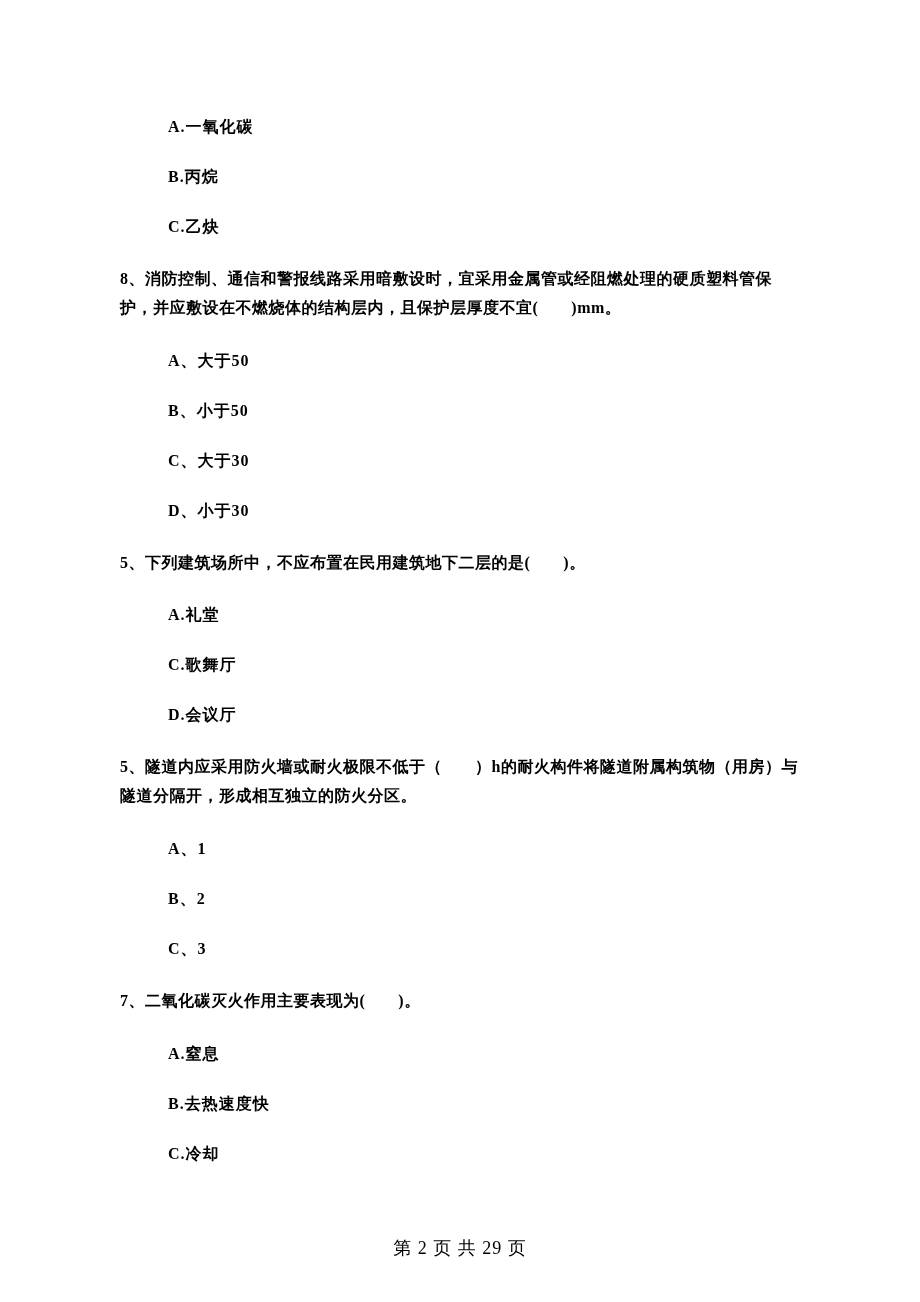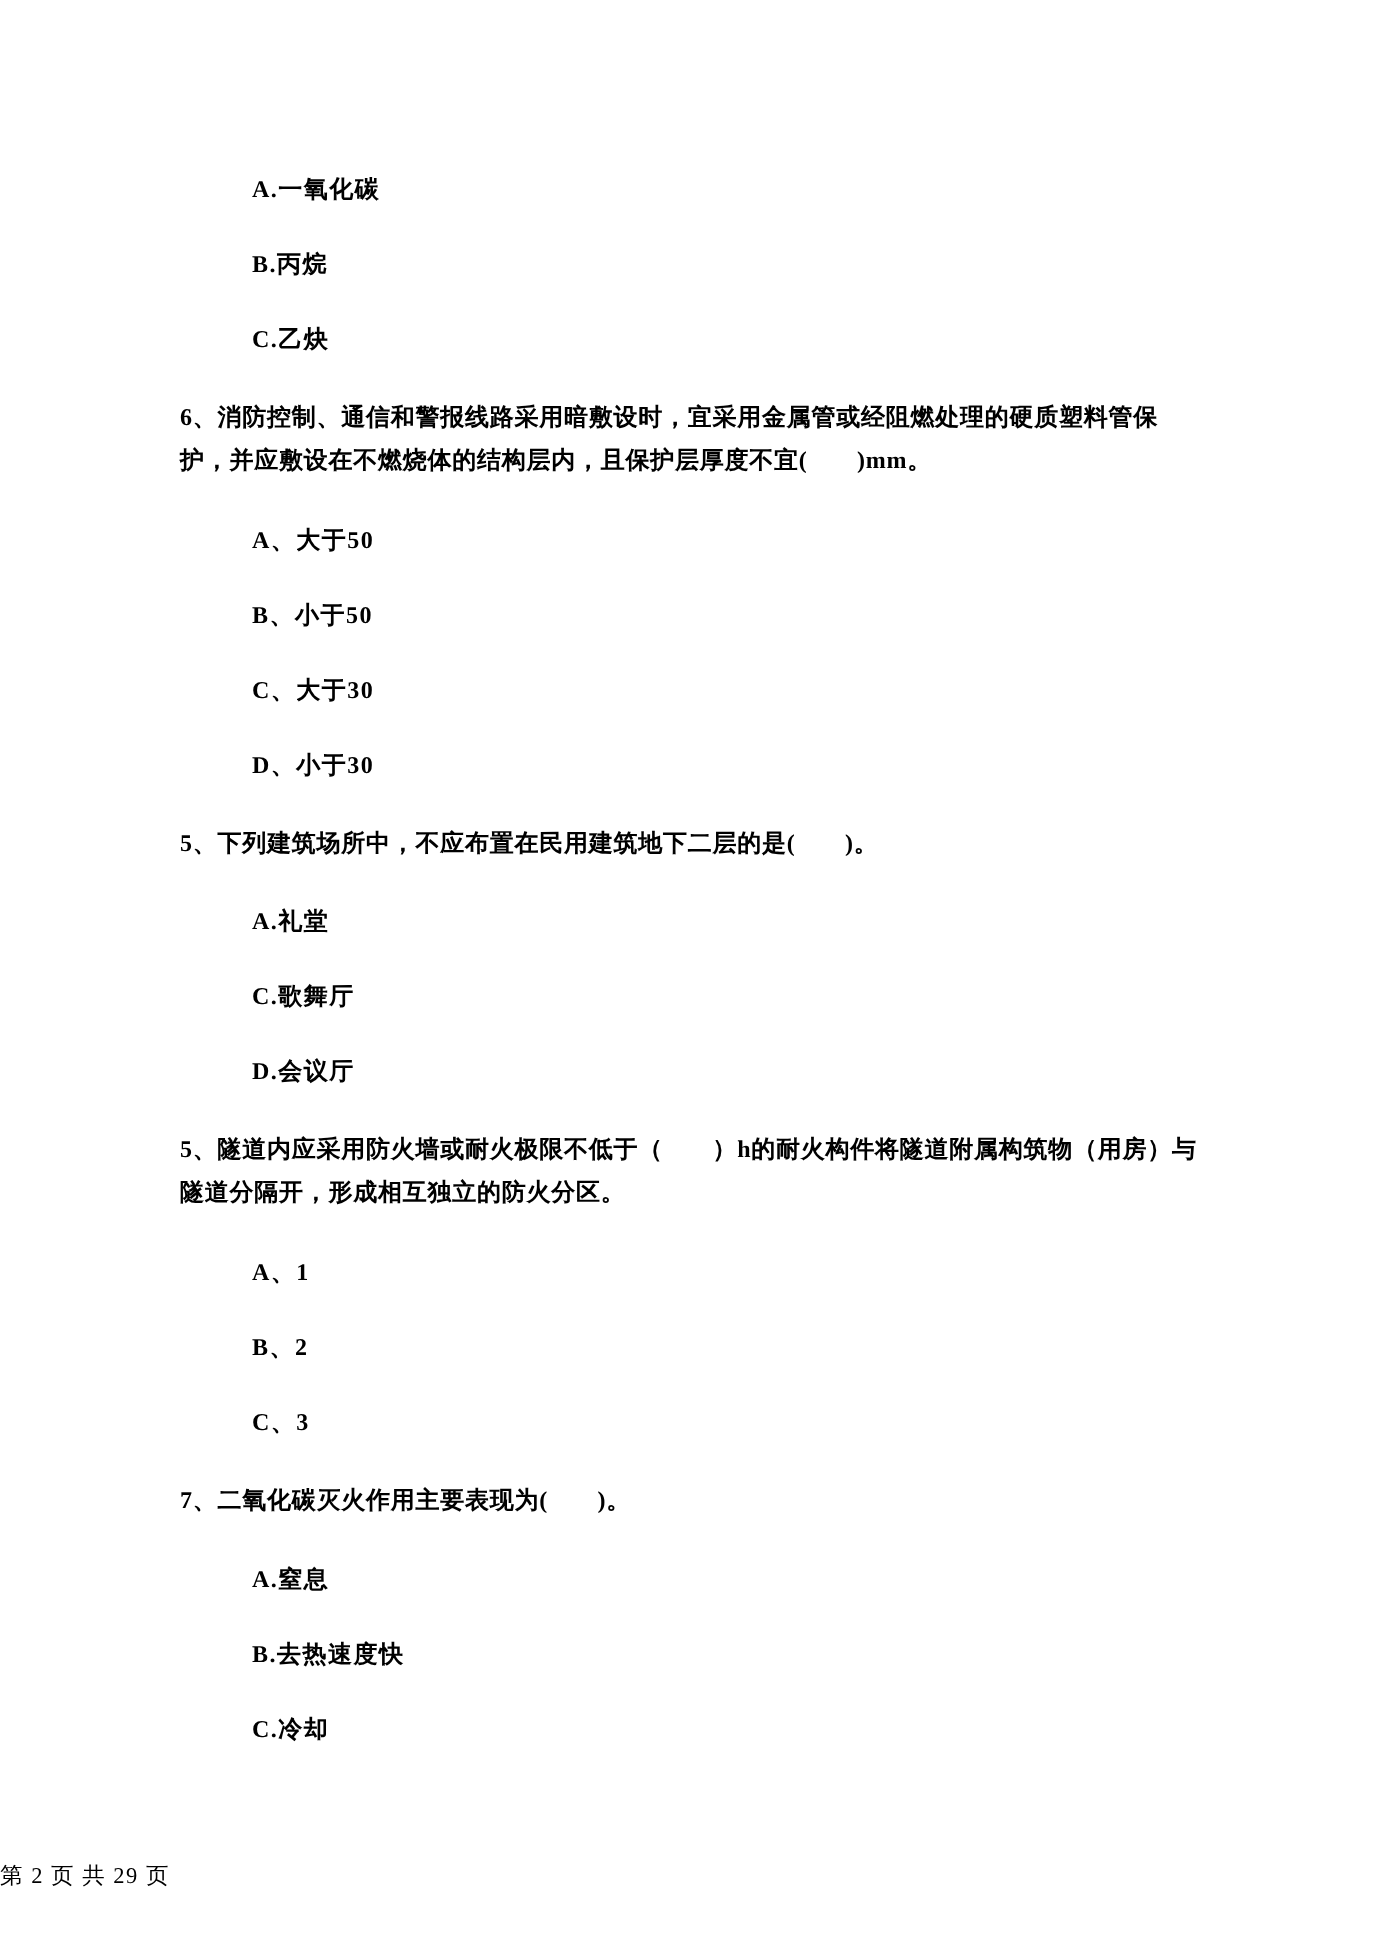--- a/index.html
+++ b/index.html
@@ -28,42 +28,42 @@
     .question {
       margin-bottom: 26px;
       line-height: 1.8;
       letter-spacing: 0.5px;
     }
     .footer {
       position: absolute;
       bottom: 40px;
       left: 0;
       right: 0;
-      text-align: left;
-      font-size: 15px;
+      text-align: center;
+      font-size: 18px;
       letter-spacing: 1px;
     }
     .q-group {
       margin-bottom: 8px;
       font-weight: bold;
     }
   </style>
 </head>
 <body>
 
 <div class="q-group">
   <div class="option-block">
     <div class="option">A.一氧化碳</div>
     <div class="option">B.丙烷</div>
     <div class="option">C.乙炔</div>
   </div>
 </div>
 
 <div class="q-group">
-  <div class="question">6、消防控制、通信和警报线路采用暗敷设时，宜采用金属管或经阻燃处理的硬质塑料管保护，并应敷设在不燃烧体的结构层内，且保护层厚度不宜(　　)mm。</div>
+  <div class="question">8、消防控制、通信和警报线路采用暗敷设时，宜采用金属管或经阻燃处理的硬质塑料管保护，并应敷设在不燃烧体的结构层内，且保护层厚度不宜(　　)mm。</div>
   <div class="option-block">
     <div class="option">A、大于50</div>
     <div class="option">B、小于50</div>
     <div class="option">C、大于30</div>
     <div class="option">D、小于30</div>
   </div>
 </div>
 
 <div class="q-group">
   <div class="question">5、下列建筑场所中，不应布置在民用建筑地下二层的是(　　)。</div>

